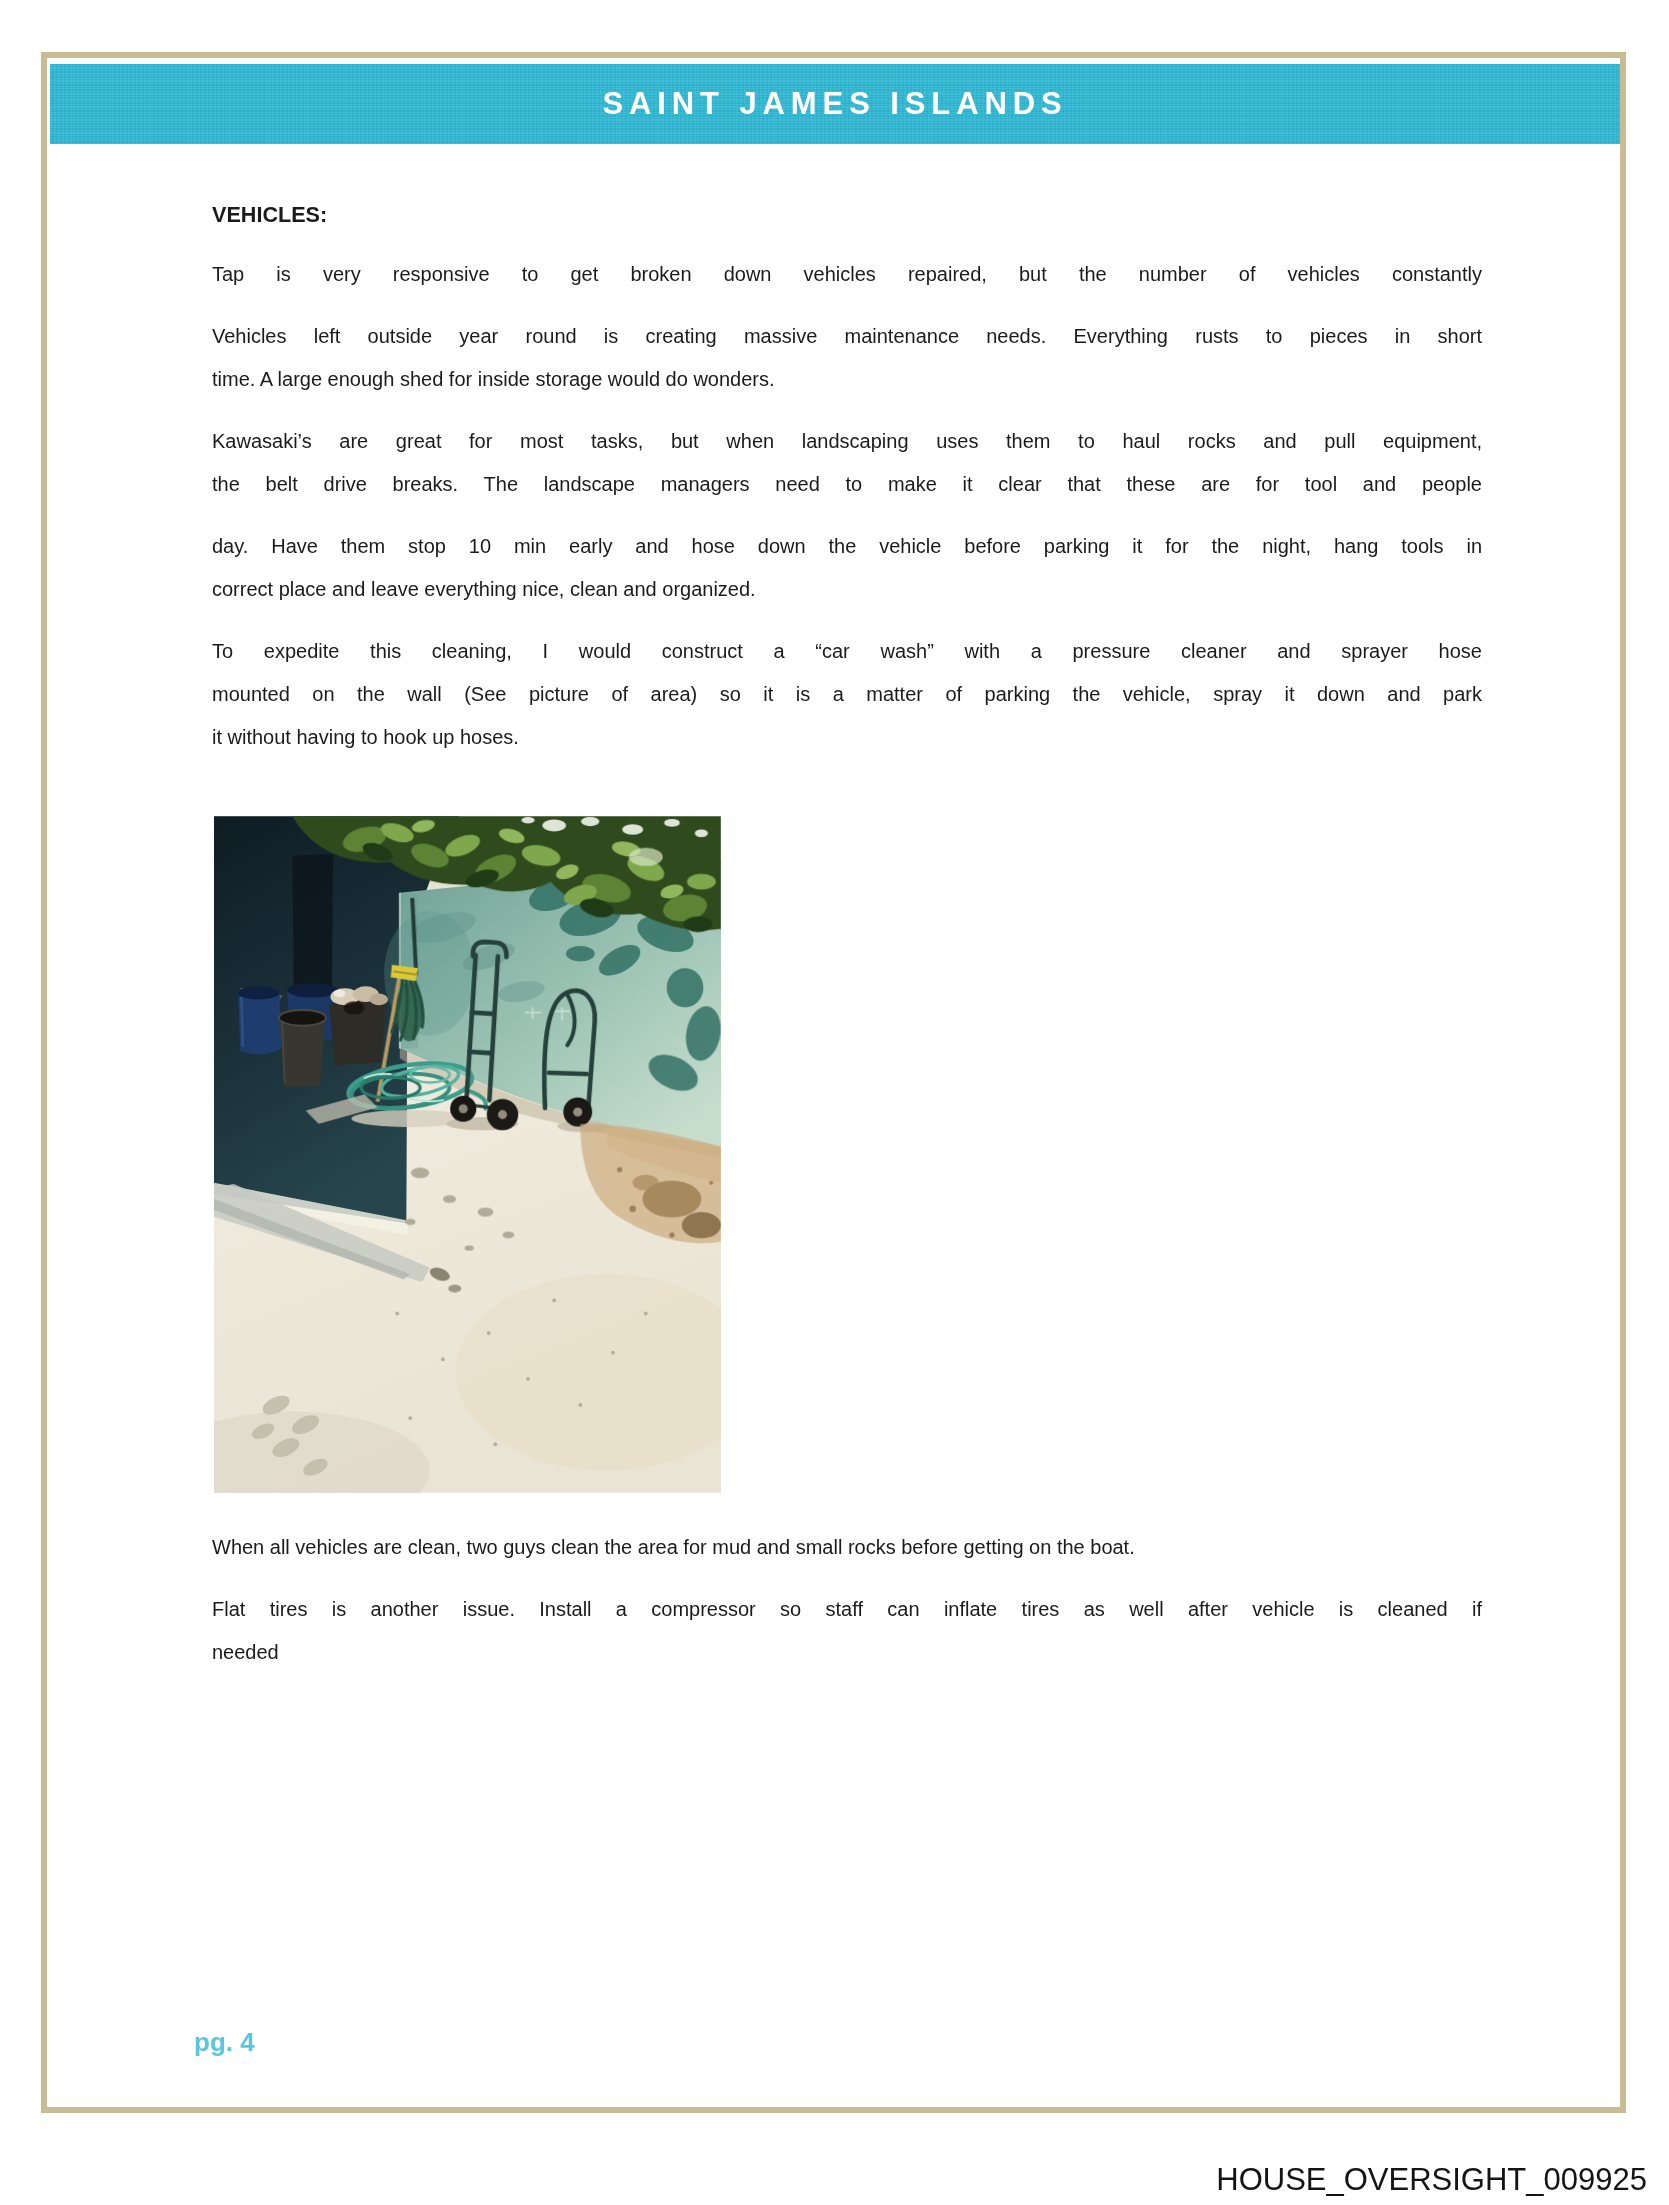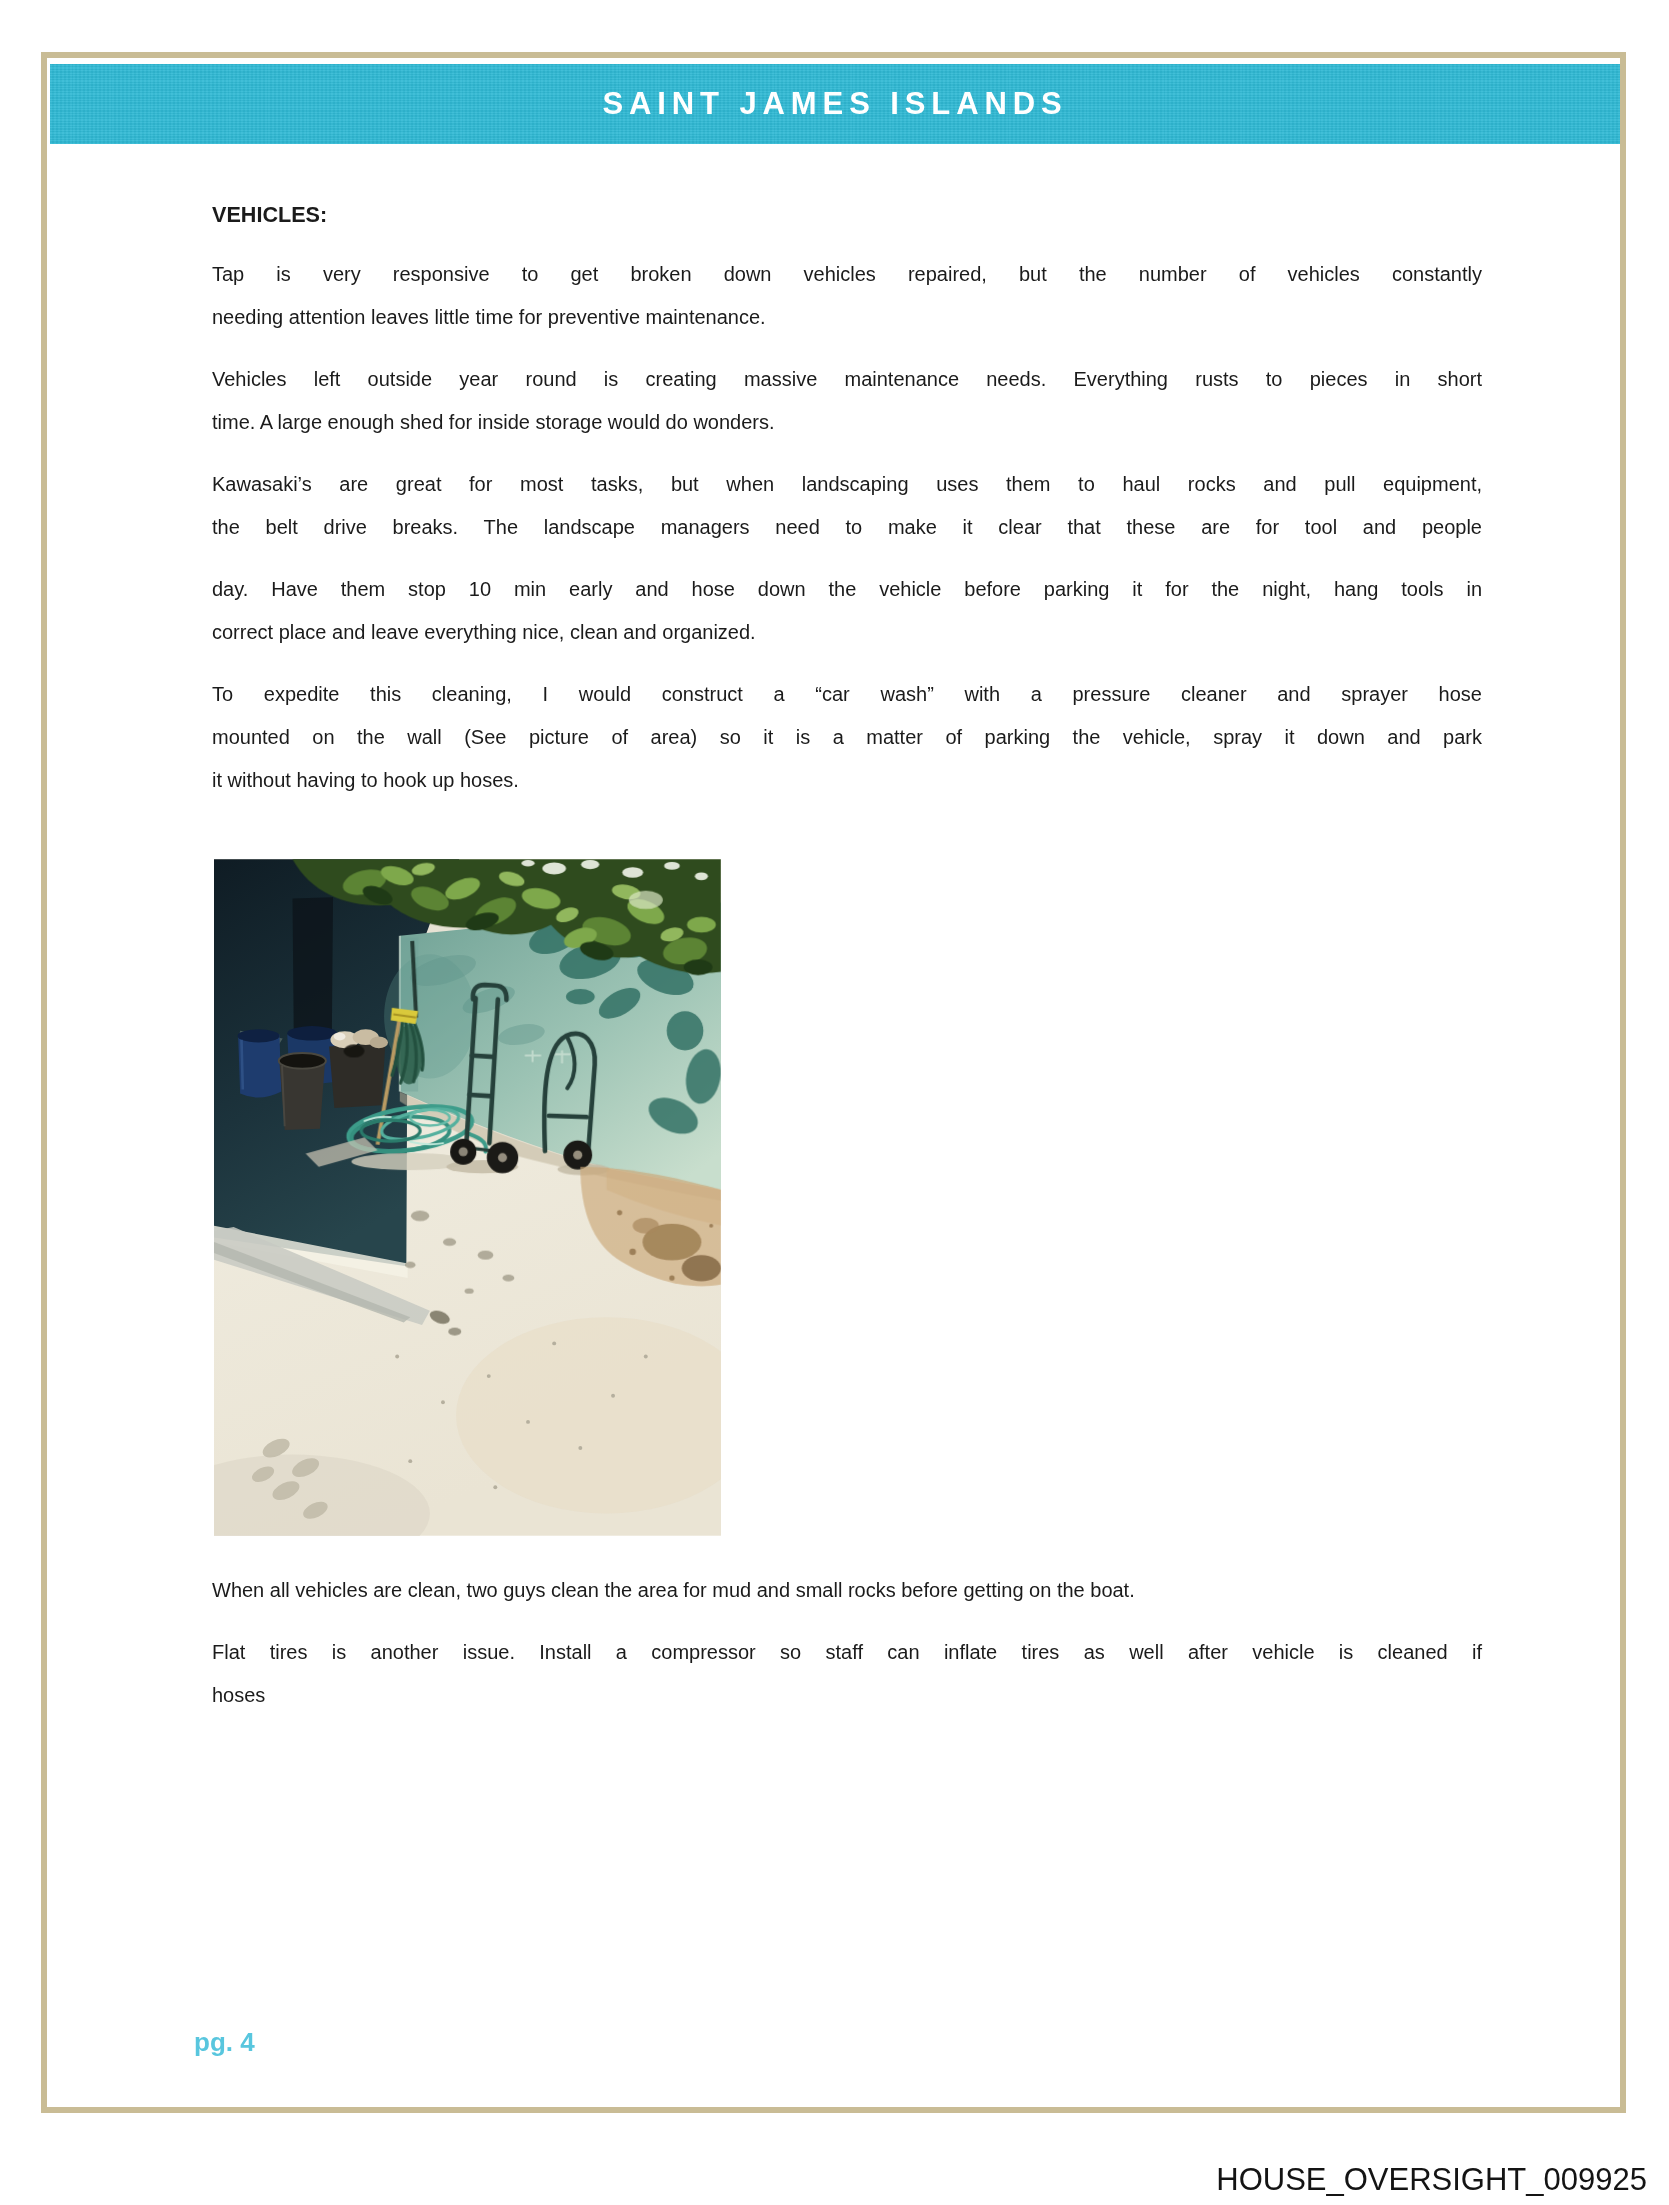--- a/index.html
+++ b/index.html
@@ -30,21 +30,20 @@
 
 <div class="banner">
   <span>SAINT JAMES ISLANDS</span>
 </div>
 
 <div class="content">
   <div class="doc-heading">VEHICLES:</div>
 
   <div class="para">
     <div class="line">Tap is very responsive to get broken down vehicles repaired, but the number of vehicles constantly</div>
-    <div class="line last">needing attention leaves little time for preventive maintenance.</div>
   </div>
 
   <div class="para">
     <div class="line">Vehicles left outside year round is creating massive maintenance needs. Everything rusts to pieces in short</div>
     <div class="line last">time. A large enough shed for inside storage would do wonders.</div>
   </div>
 
   <div class="para">
     <div class="line">Kawasaki’s are great for most tasks, but when landscaping uses them to haul rocks and pull equipment,</div>
     <div class="line">the belt drive breaks. The landscape managers need to make it clear that these are for tool and people</div>
@@ -279,19 +278,19 @@
       </g>
     </svg>
   </figure>
 
   <div class="para">
     <div class="line last">When all vehicles are clean, two guys clean the area for mud and small rocks before getting on the boat.</div>
   </div>
 
   <div class="para">
     <div class="line">Flat tires is another issue. Install a compressor so staff can inflate tires as well after vehicle is cleaned if</div>
-    <div class="line last">hoses</div>
+    <div class="line last">needed</div>
   </div>
 </div>
 
 <div class="page-number">pg. 4</div>
 <div class="watermark">HOUSE_OVERSIGHT_009925</div>
 
 
 </body></html>

